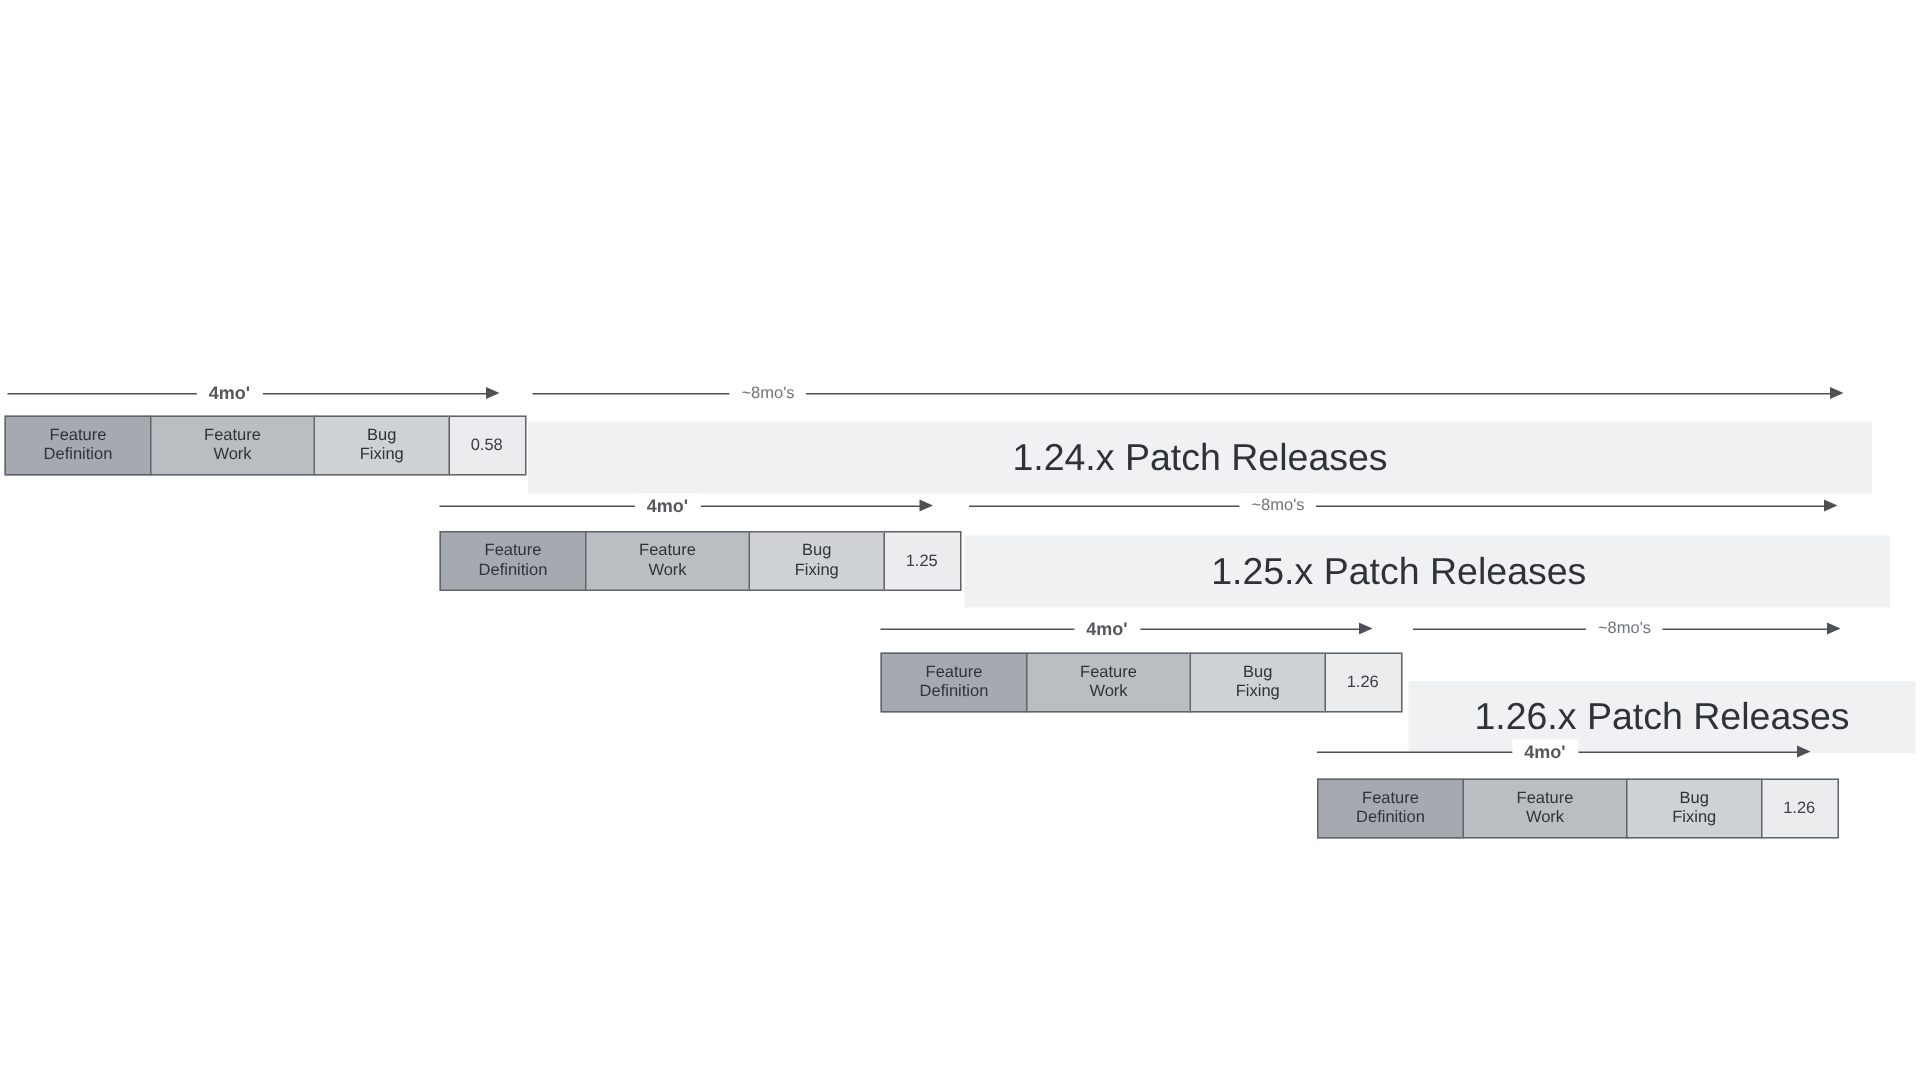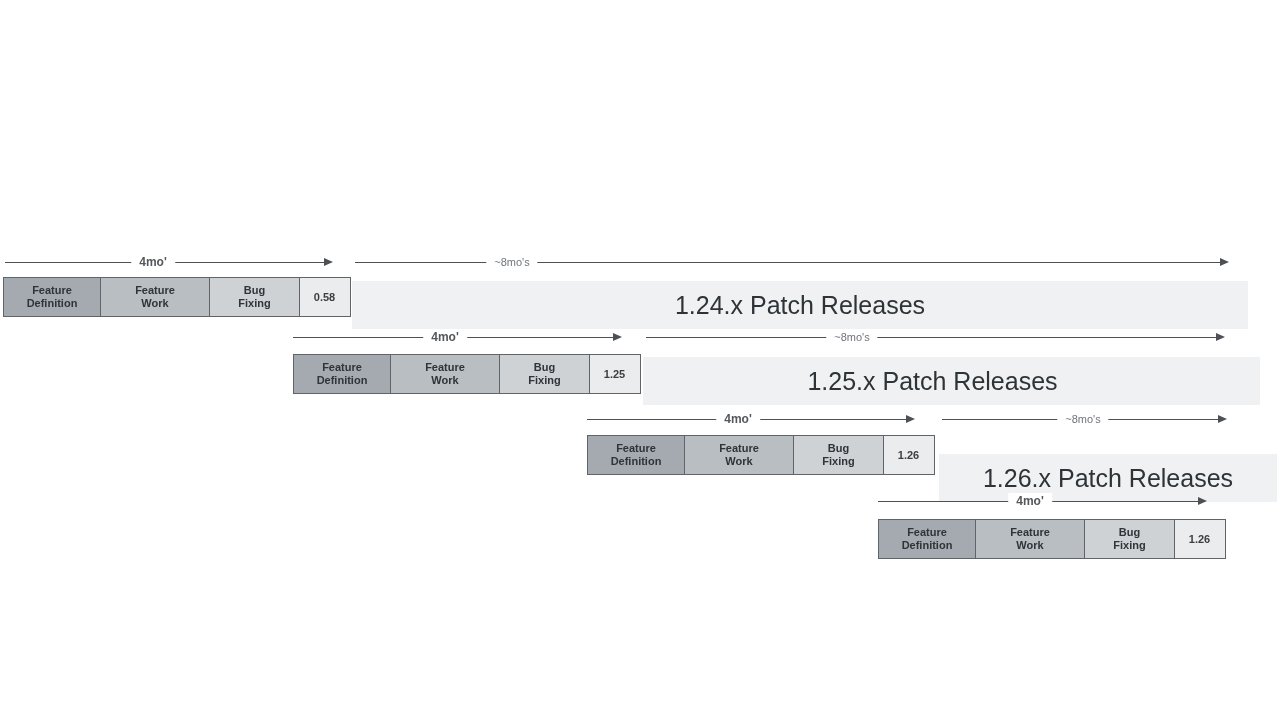--- a/index.html
+++ b/index.html
@@ -55,21 +55,20 @@
   .bartext {
     font-size: 25px;
     color: #2e3338;
     white-space: nowrap;
   }
   
   .boxes {
     position: absolute;
     display: flex;
     height: 40px;
-    font-weight: bold;
   }
   .box {
     box-sizing: border-box;
     border: 1.5px solid #5f6468;
     display: flex;
     align-items: center;
     justify-content: center;
     text-align: center;
   }
   .box + .box { margin-left: -1.5px; }

